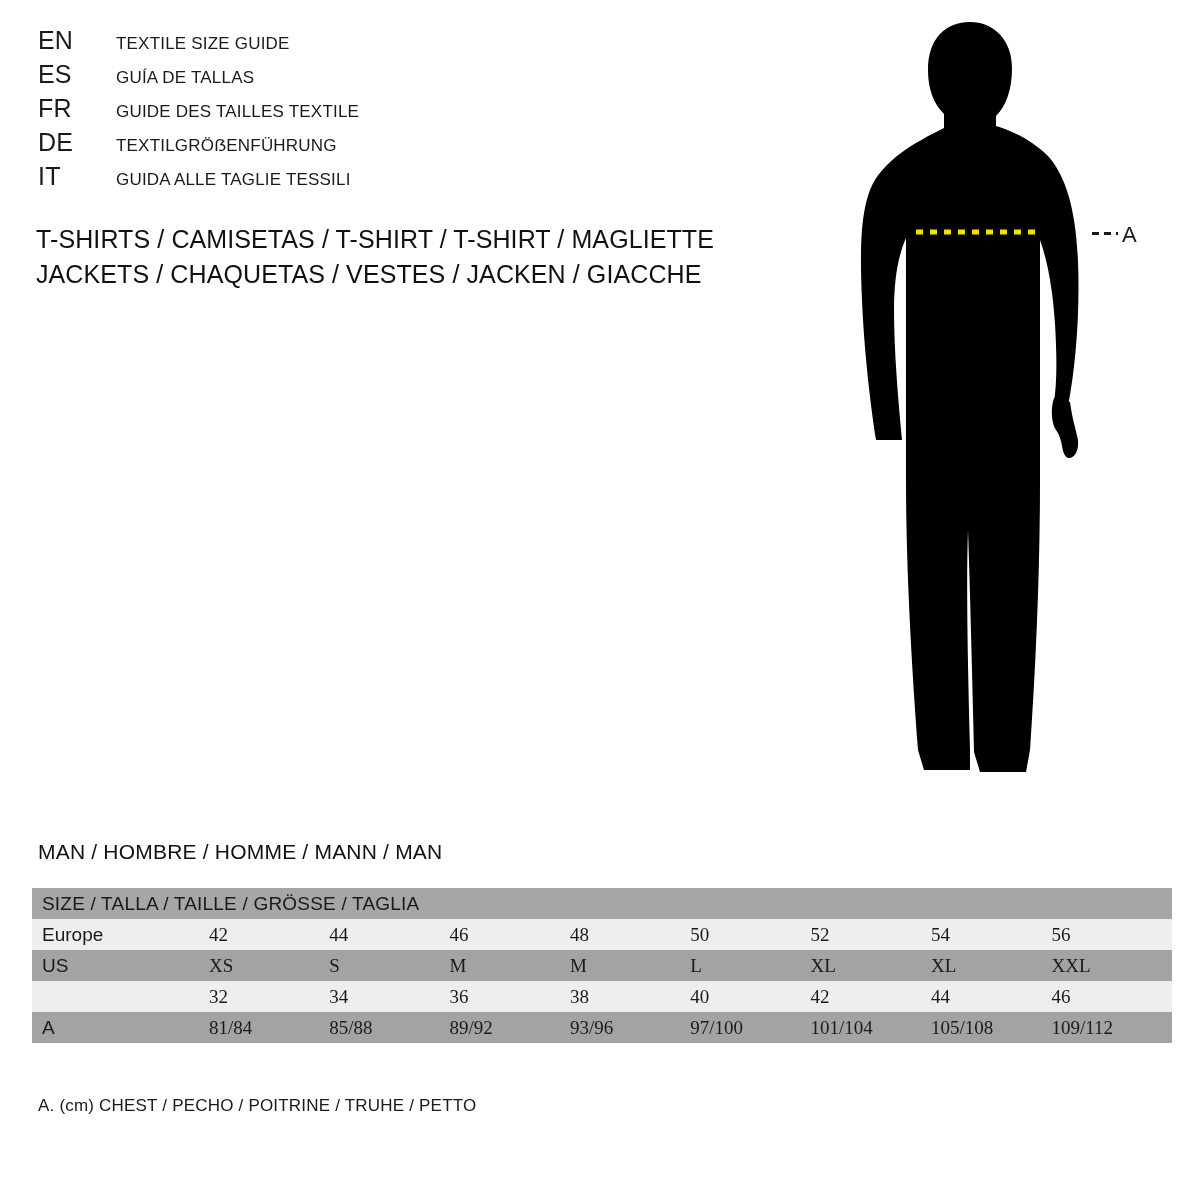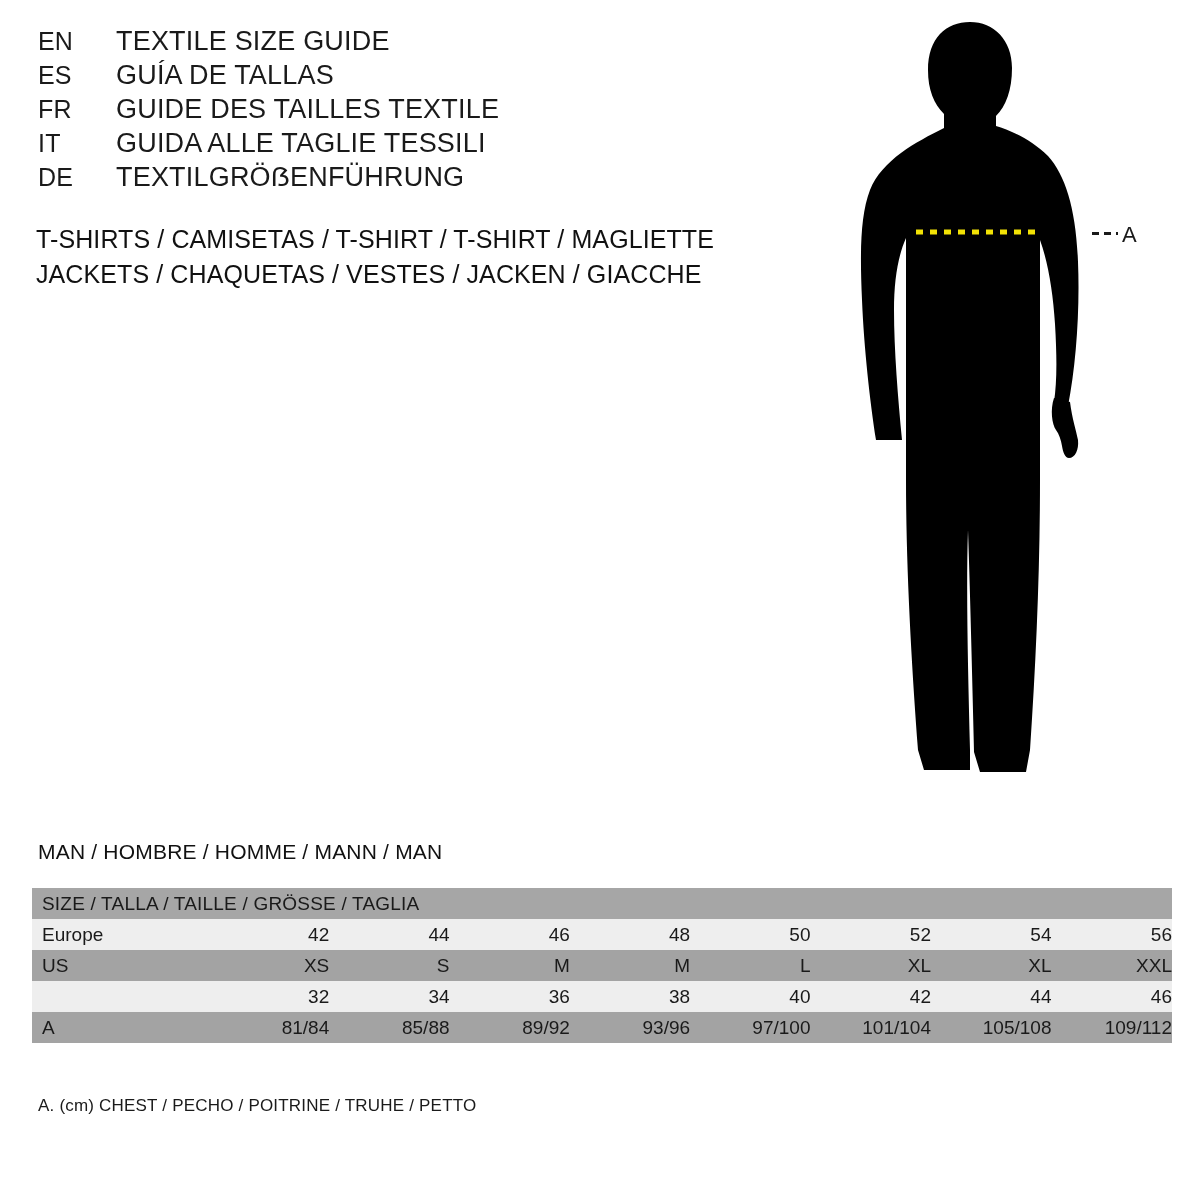--- a/index.html
+++ b/index.html
@@ -34,21 +34,21 @@
     align-items: baseline;
     height: 34px;
   }
   .lang-code {
     width: 78px;
     font-size: 25px;
     letter-spacing: 0.2px;
     color: #1a1a1a;
   }
   .lang-text {
-    font-size: 27px;
+    font-size: 17px;
     letter-spacing: 0.2px;
     color: #1a1a1a;
   }
 
   .cat-block {
     position: absolute;
     left: 36px;
     top: 222px;
     width: 760px;
   }
@@ -123,21 +123,21 @@
     font-size: 19px;
     letter-spacing: 0.2px;
   }
   .row-light td { background: #eeeeee; }
   .row-dark td { background: #a3a3a3; }
   .rowlabel {
     text-align: left;
     padding-left: 10px !important;
     width: 168px;
   }
-  .cell { text-align: right; width: 121px; }
+  .cell { text-align: left; width: 121px; font-family: Liberation Serif, serif; }
 
   .footnote {
     position: absolute;
     left: 38px;
     top: 1096px;
     font-size: 17px;
     color: #1a1a1a;
     letter-spacing: 0.2px;
   }
 </style>
@@ -153,26 +153,26 @@
     </div>
     <div class="lang-row">
       <span class="lang-code">ES</span>
       <span class="lang-text">GUÍA DE TALLAS</span>
     </div>
     <div class="lang-row">
       <span class="lang-code">FR</span>
       <span class="lang-text">GUIDE DES TAILLES TEXTILE</span>
     </div>
     <div class="lang-row">
+      <span class="lang-code">DE</span>
+      <span class="lang-text">TEXTILGRÖẞENFÜHRUNG</span>
+    </div>
+    <div class="lang-row">
       <span class="lang-code">IT</span>
       <span class="lang-text">GUIDA ALLE TAGLIE TESSILI</span>
-    </div>
-    <div class="lang-row">
-      <span class="lang-code">DE</span>
-      <span class="lang-text">TEXTILGRÖẞENFÜHRUNG</span>
     </div>
   </div>
 
   <div class="cat-block">
     <div class="cat-line">T-SHIRTS / CAMISETAS / T-SHIRT / T-SHIRT / MAGLIETTE</div>
     <div class="cat-line">JACKETS / CHAQUETAS / VESTES / JACKEN / GIACCHE</div>
   </div>
 
   <div class="figure">
     <svg width="360" height="790" viewBox="0 0 360 790" xmlns="http://www.w3.org/2000/svg">

